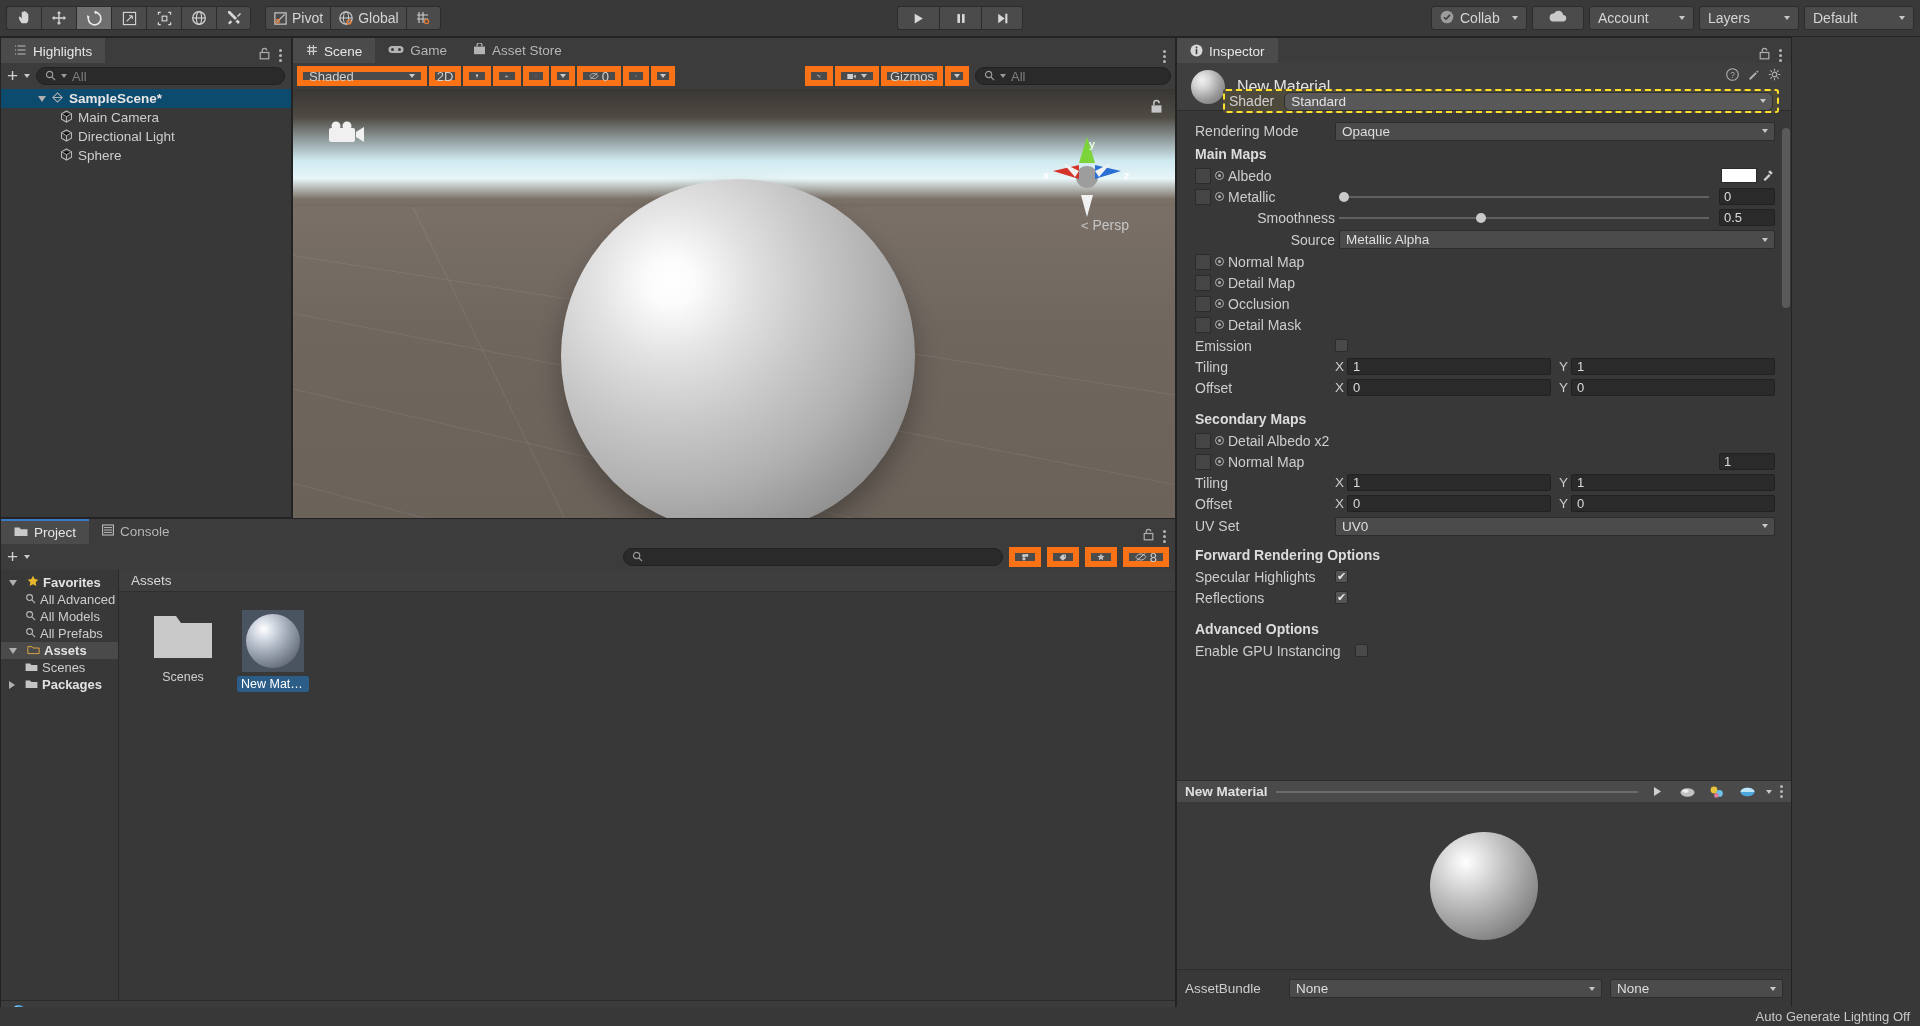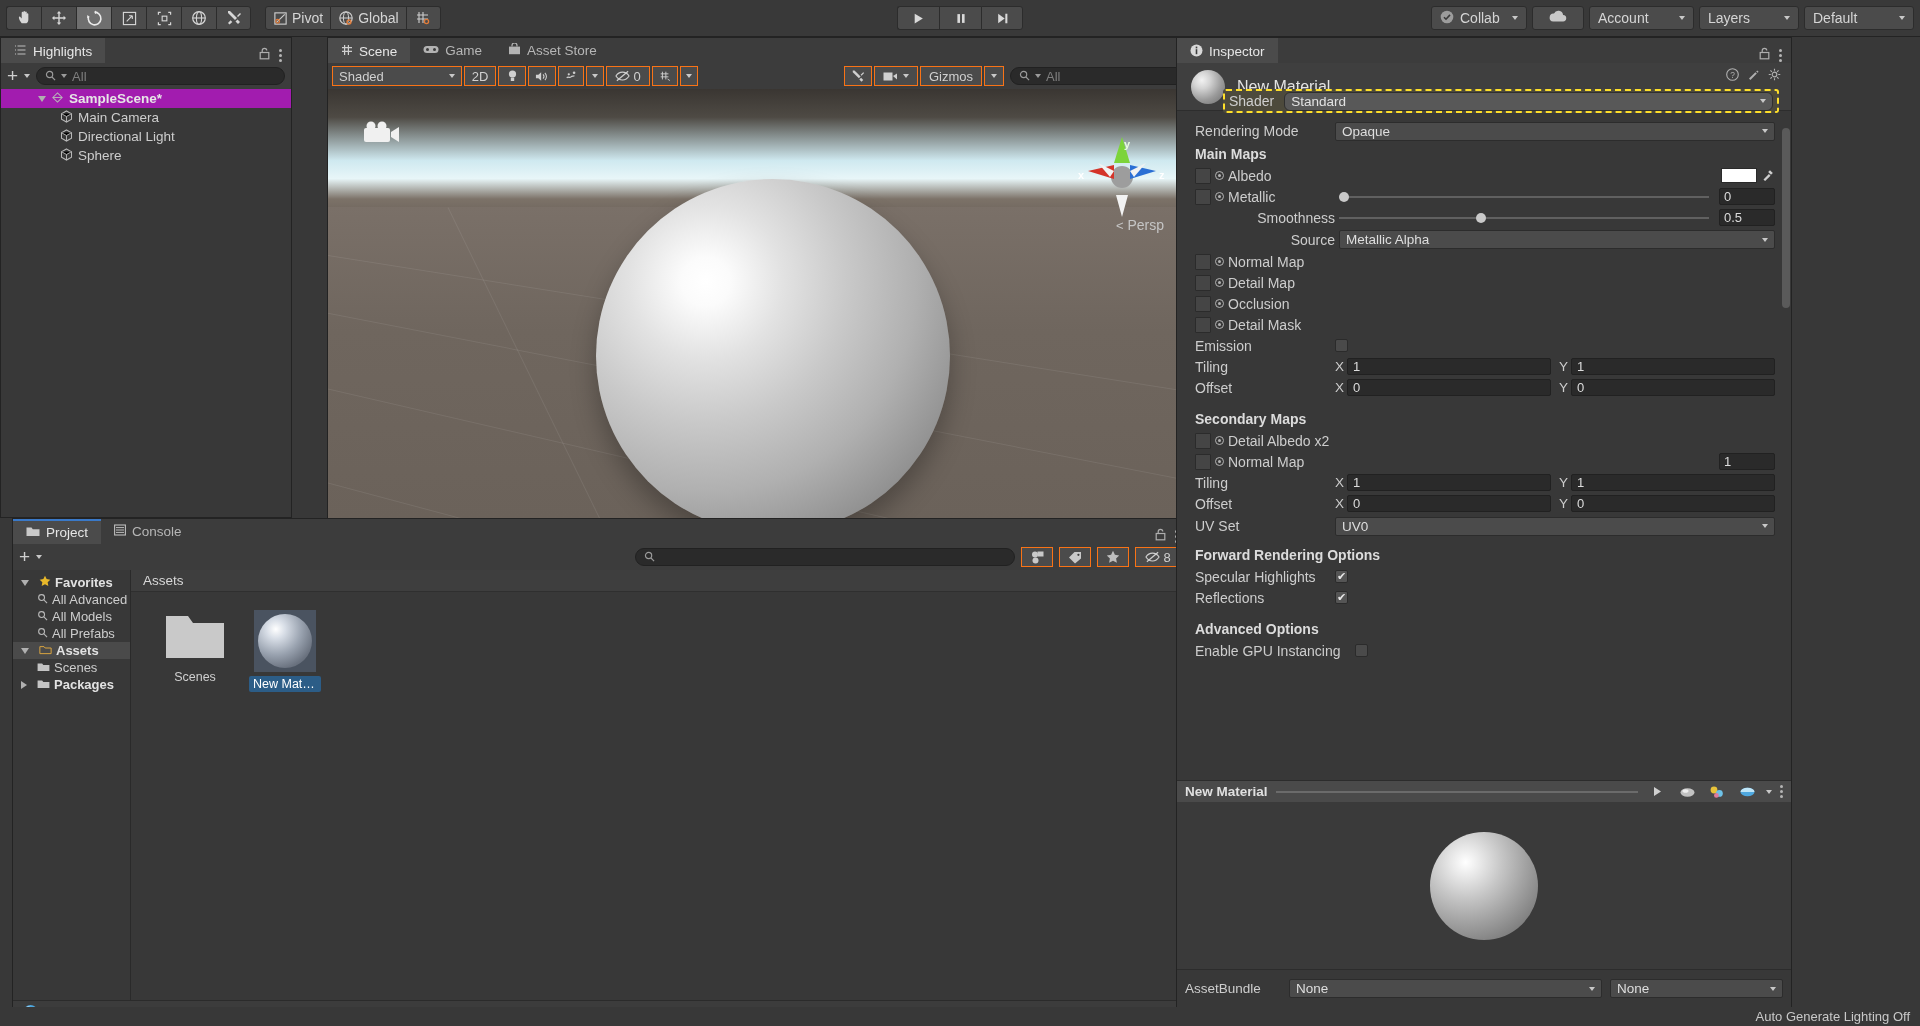--- a/index.html
+++ b/index.html
@@ -60,45 +60,45 @@
   .searchbox {
     flex:1; height:18px; background:#2a2a2a; border:1px solid #212121; border-radius:9px;
     display:flex; align-items:center; gap:5px; padding:0 8px; color:#7e7e7e; font-size:13px;
   }
 
   
   #hierarchy { left:0; top:37px; width:292px; height:481px; }
   #h-toolbar { height:26px; background:#3c3c3c; display:flex; align-items:center; gap:6px; padding:0 6px; }
   .plus { font-size:19px; line-height:14px; color:#cfcfcf; cursor:pointer; }
   .h-row { height:19px; display:flex; align-items:center; gap:5px; padding-left:8px; font-size:13.5px; color:#cdcdcd; cursor:pointer;}
-  .h-row.sel { background:#a21caf; }
+  .h-row.sel { background:#0c4a6e; }
 
   
-  #scene { left:292px; top:37px; width:884px; height:481px;margin-left:35px; }
+  #scene { left:292px; top:37px; width:884px; height:481px; }
   #scene-toolbar { height:26px; background:#3c3c3c; display:flex; align-items:center; gap:2px; padding:0 4px; }
-  .sb { height:20px; background:#4b4b4b; border:1px solid #f97316; display:flex; align-items:center;
+  .sb { height:20px; background:#4b4b4b; border:6px solid #f97316; display:flex; align-items:center;
         justify-content:center; padding:0 6px; color:#d0d0d0; font-size:13px; cursor:pointer; }
   #scene-view { position:relative; width:100%; height:430px; overflow:hidden; }
   .sky { position:absolute; left:0; top:0; width:100%; height:128px;
         background:linear-gradient(to bottom,#3a3632 0%,#4e4a44 22%,#cfe9f0 56%,#e8f6f8 70%,#7c7268 86%,#6c635b 100%); }
   .ground { position:absolute; left:0; top:118px; width:100%; height:312px;
         background:linear-gradient(to bottom,#7a7068 0%,#6f665e 40%,#6b625a 100%); }
   .gridline { position:absolute; background:rgba(255,255,255,0.08); height:1px; transform-origin:left center; }
   .sphere {
     position:absolute; left:268px; top:90px; width:354px; height:354px; border-radius:50%;
     background:radial-gradient(circle at 31% 29%, #ffffff 0%, #fbfbfb 7%, #e2e2e2 22%, #c9c9c9 40%, #b0b0b0 60%, #8f8f8f 80%, #7d7a76 100%);
     box-shadow:0 14px 26px rgba(0,0,0,0.28);
   }
   .cam-gizmo { position:absolute; left:30px; top:30px; width:50px; height:30px; }
   .axis-gizmo { position:absolute; right:42px; top:42px; width:92px; height:92px; }
   .persp { position:absolute; right:46px; top:128px; color:#c5c5c5; font-size:14px; }
   .lock-ic { position:absolute; right:12px; top:10px; color:#9a9a9a; }
 
   
-  #project { left:12px; top:518px; width:1176px; height:508px; }
+  #project { left:0; top:518px; width:1176px; height:508px; }
   #p-toolbar { height:26px; background:#3c3c3c; display:flex; align-items:center; gap:6px; padding:0 6px; }
   #p-body { display:flex; height:calc(100% - 51px - 25px); }
   #p-tree { width:118px; background:#383838; border-right:1px solid #2a2a2a; padding-top:4px; }
   .t-row { height:17px; display:flex; align-items:center; gap:4px; font-size:13px; color:#cdcdcd; cursor:pointer; }
   .t-row.sel { background:#4a4a4a; }
   #p-content { flex:1; background:#383838; }
   #p-breadcrumb { height:22px; background:#3e3e3e; display:flex; align-items:center; padding-left:12px;
      font-size:13.5px; color:#d8d8d8; border-bottom:1px solid #2f2f2f; }
   .asset-grid { display:flex; gap:18px; padding:18px 0 0 28px; }
   .asset { width:72px; display:flex; flex-direction:column; align-items:center; gap:4px; cursor:pointer; }

